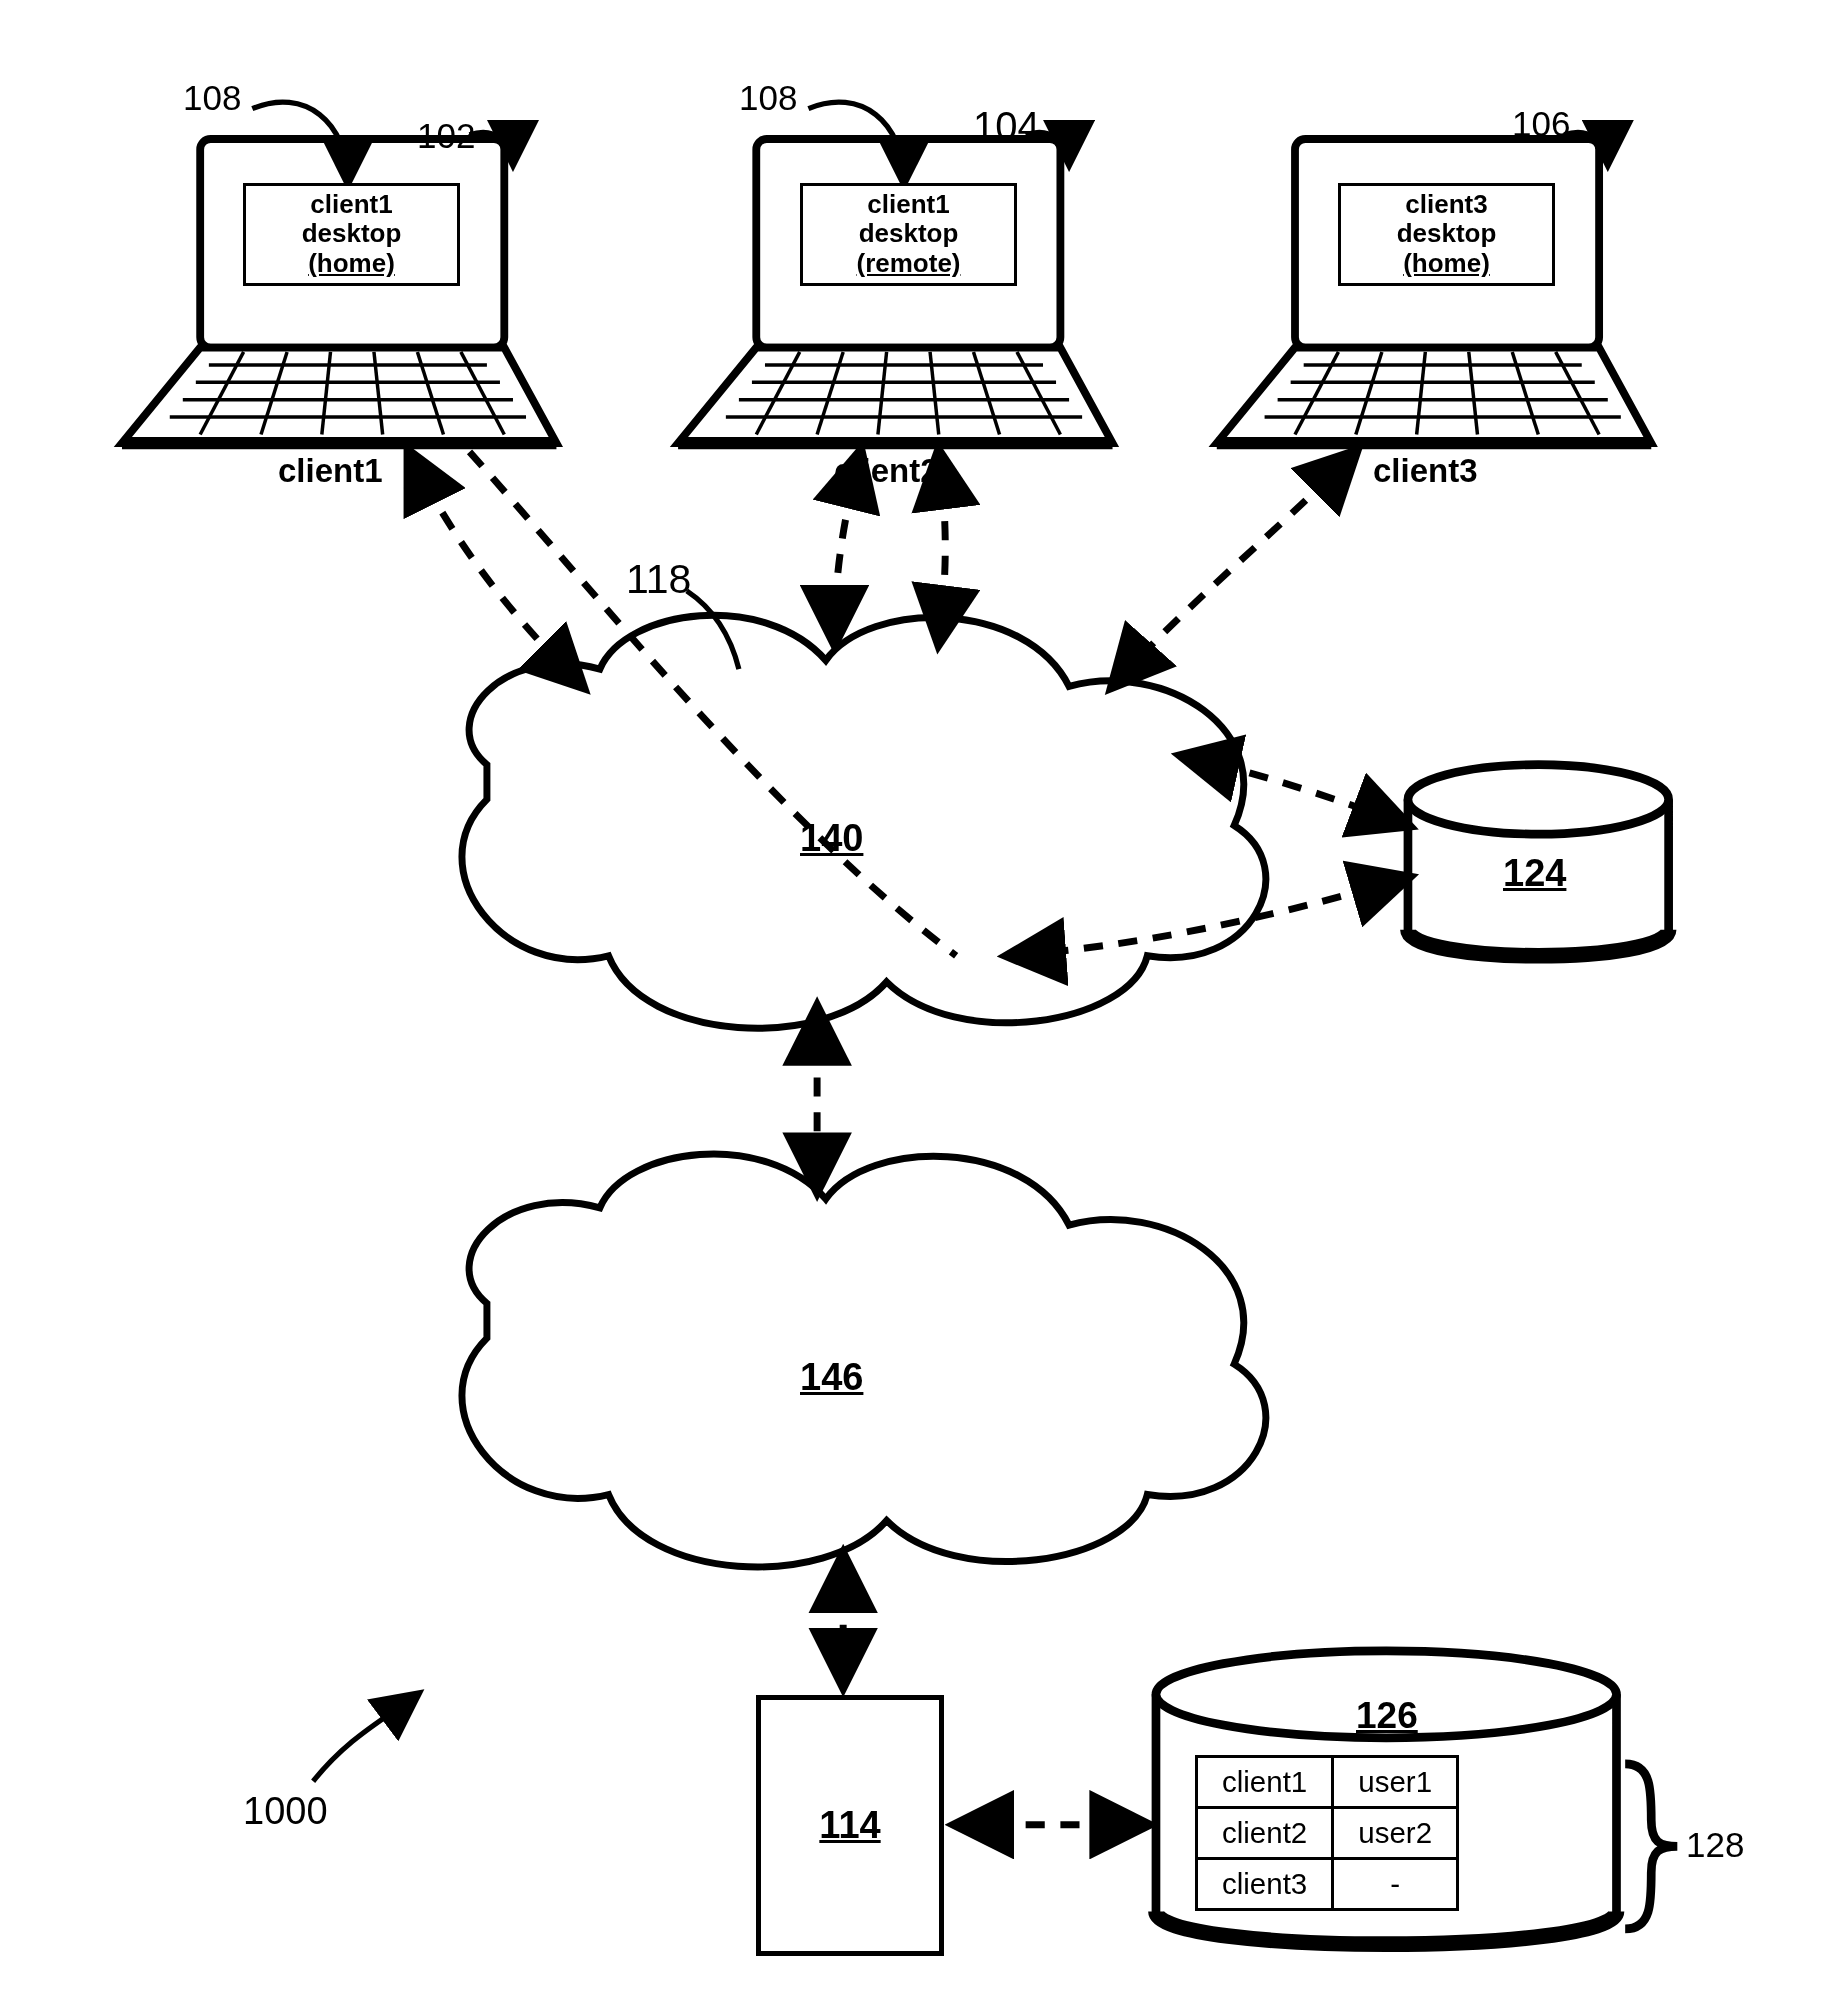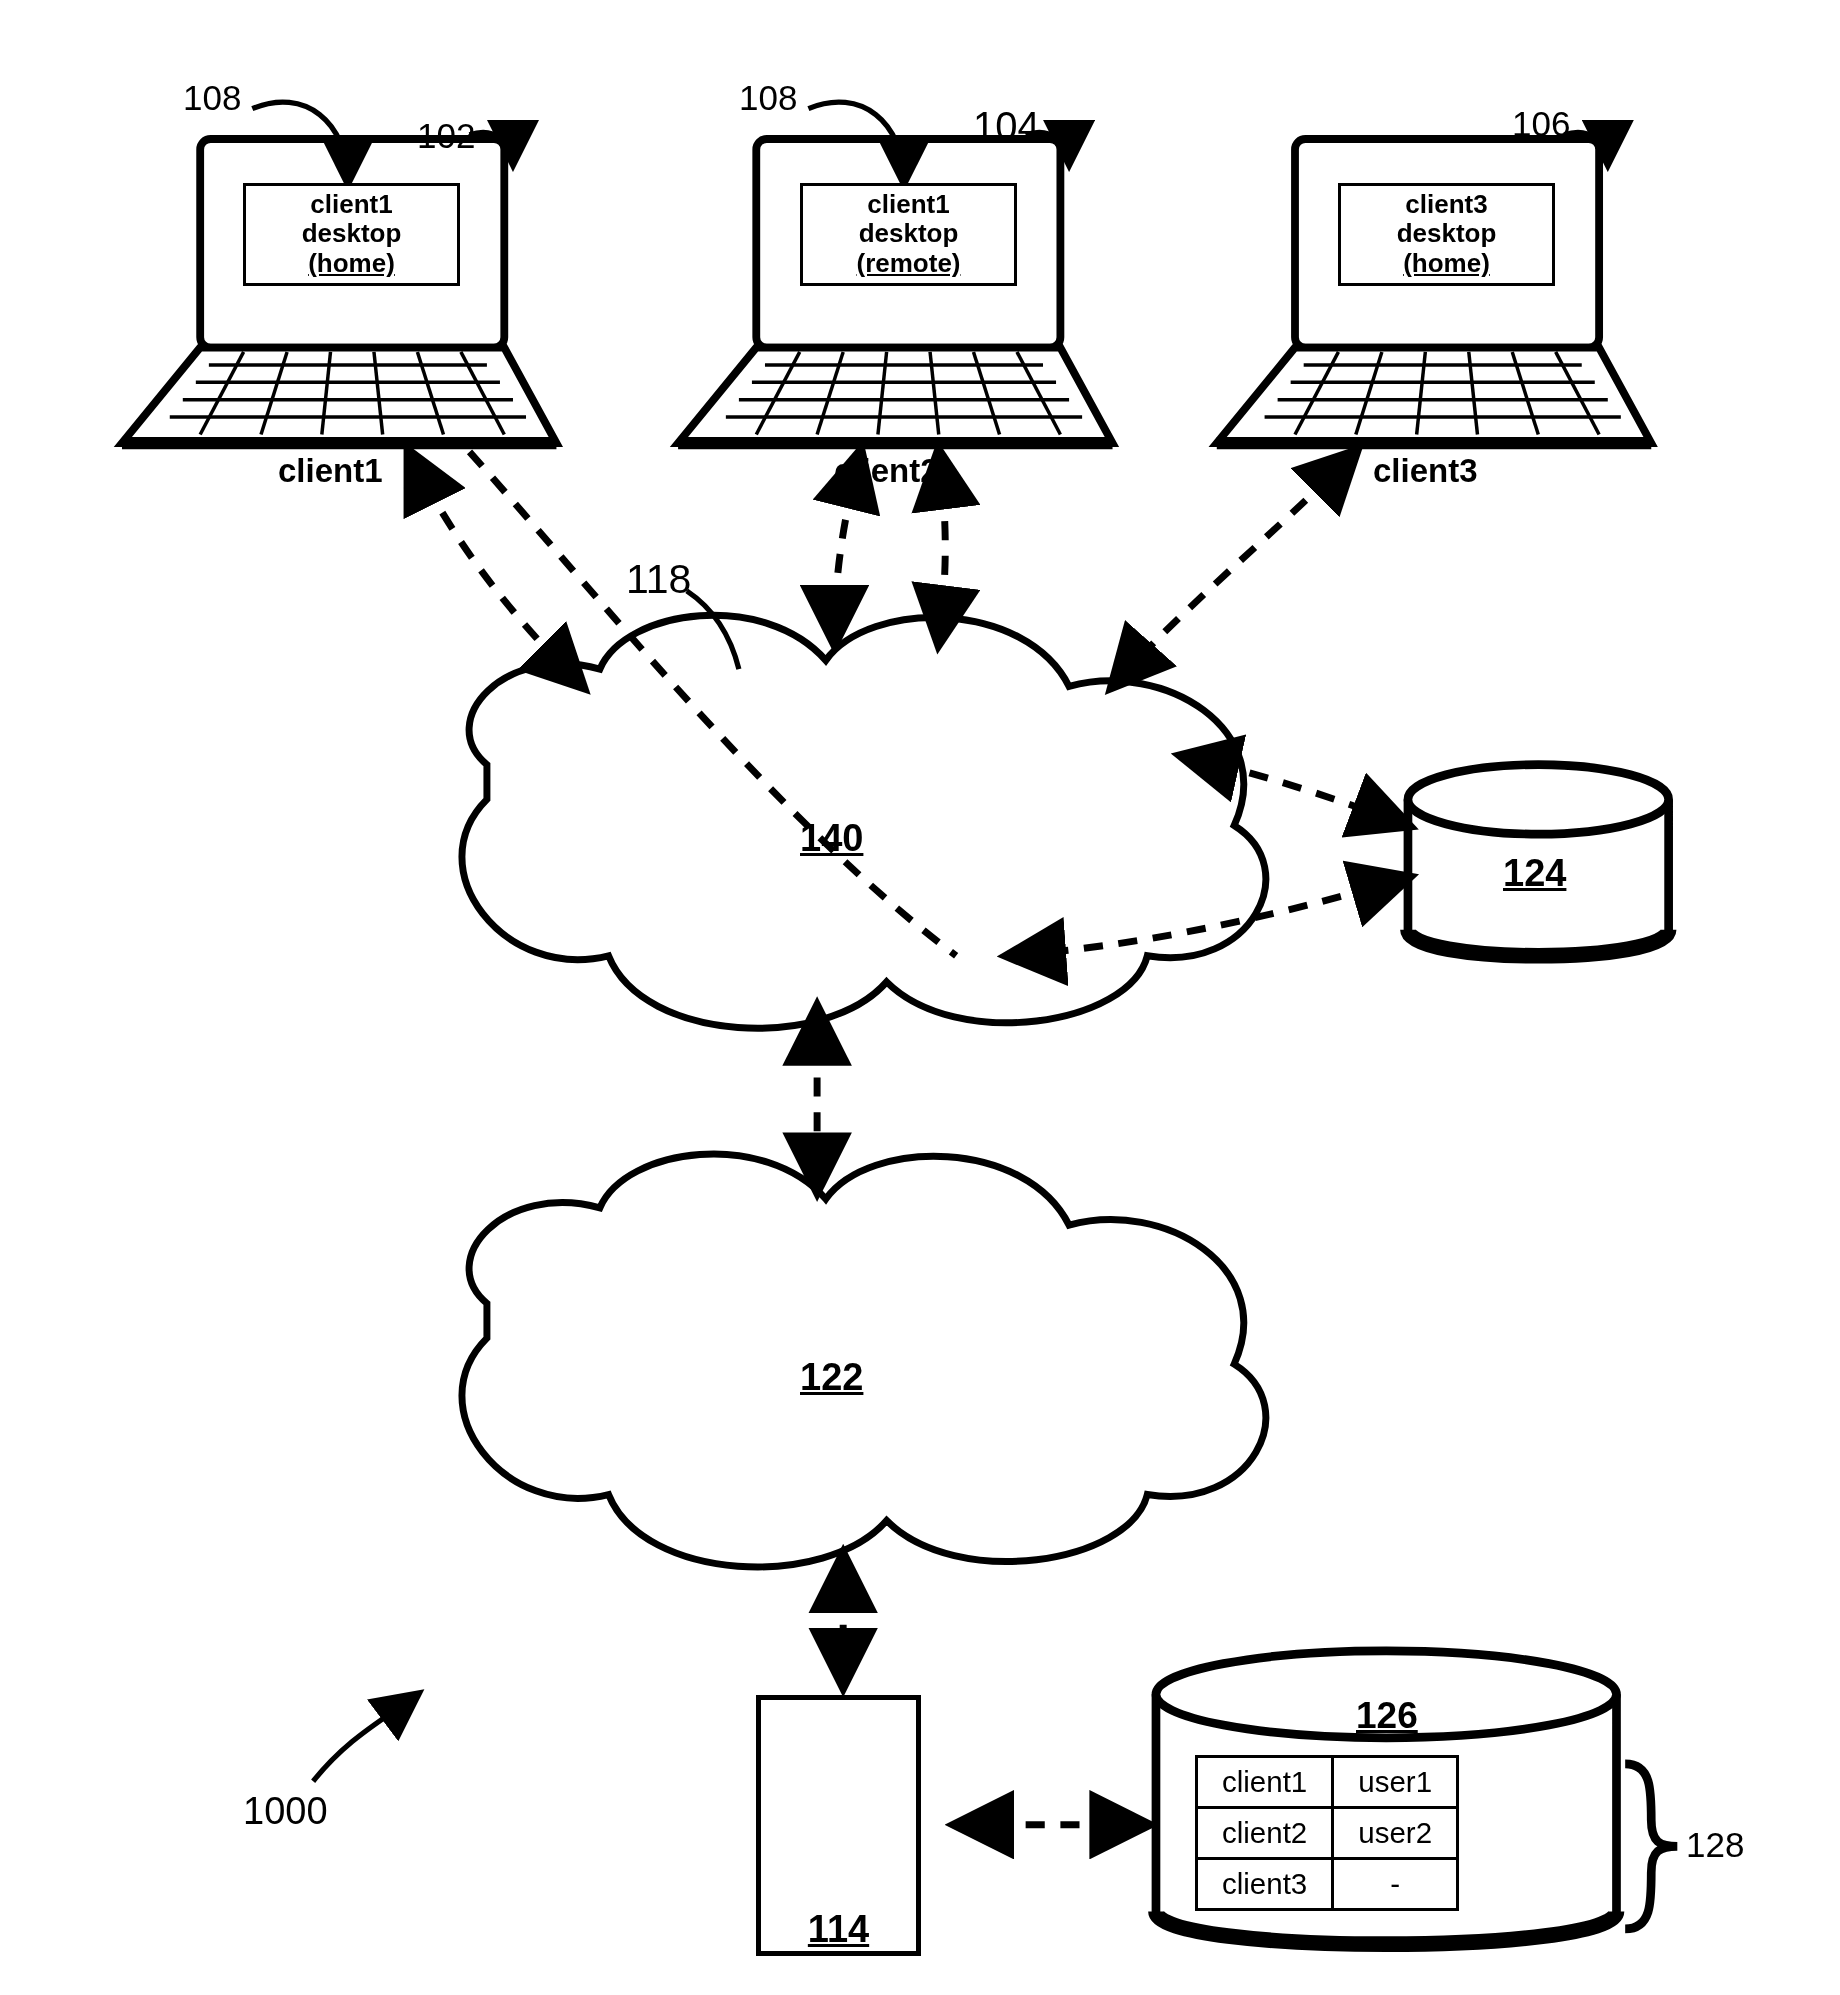--- a/index.html
+++ b/index.html
@@ -208,23 +208,23 @@
 
 <div class="lbl-plain" style="left:183px; top:78px; font-size:35px;">108</div>
 <div class="lbl-plain" style="left:417px; top:116px; font-size:35px;">102</div>
 <div class="lbl-plain" style="left:739px; top:78px; font-size:35px;">108</div>
 <div class="lbl-plain" style="left:973px; top:104px; font-size:40px;">104</div>
 <div class="lbl-plain" style="left:1512px; top:104px; font-size:35px;">106</div>
 <div class="lbl-plain" style="left:626px; top:556px; font-size:41px;">118</div>
 
 <div class="lbl underline" style="left:800px; top:817px; font-size:38px; font-weight:700;">140</div>
 <div class="lbl underline" style="left:1503px; top:852px; font-size:38px; font-weight:700;text-align:center;">124</div>
-<div class="lbl underline" style="left:800px; top:1356px; font-size:38px; font-weight:700;">122</div>
-
-<div class="server-box" style="left:756px; top:1695px; width:165px; height:261px;align-items:flex-end;">
+<div class="lbl underline" style="left:800px; top:1356px; font-size:38px; font-weight:700;">146</div>
+
+<div class="server-box" style="left:756px; top:1695px; width:188px; height:261px;">
   <span class="underline" style="font-size:38px;">114</span>
 </div>
 
 <div class="lbl underline" style="left:1356px; top:1695px; font-size:37px; font-weight:700;">126</div>
 
 <table class="db-table" style="left:1195px; top:1755px;">
   <tbody>
         <tr>
     <td>client1</td>
     <td>user1</td>

